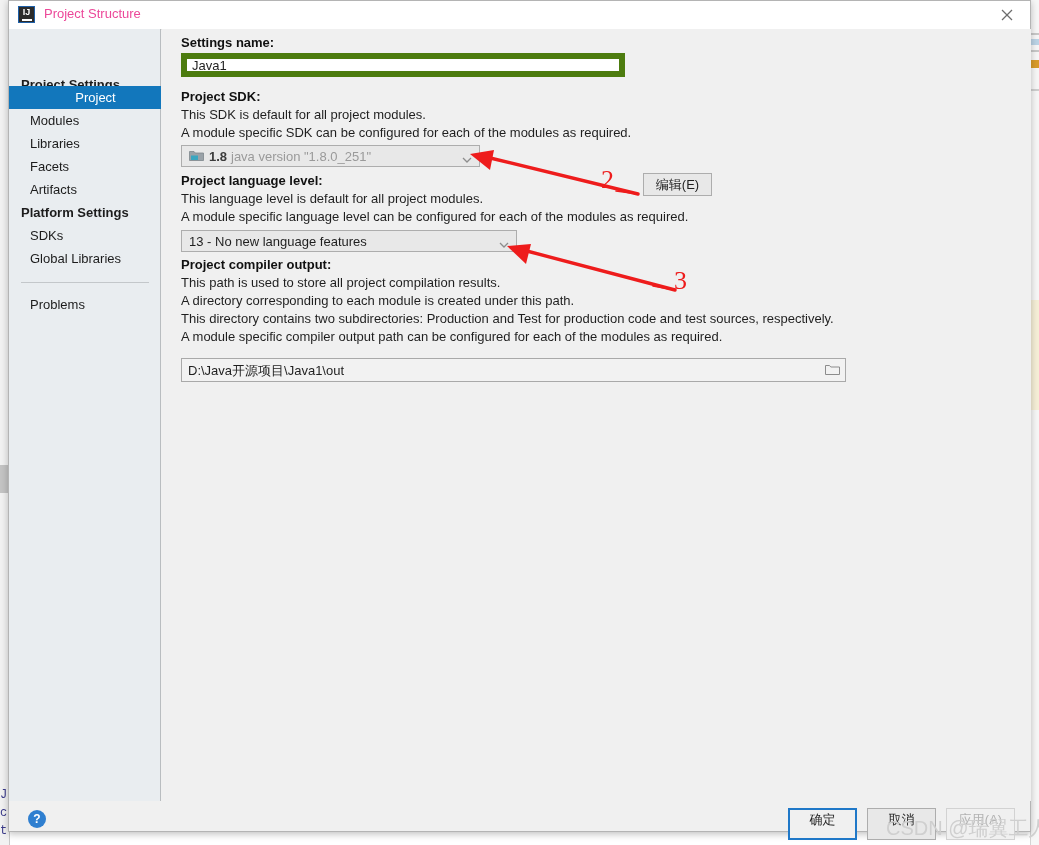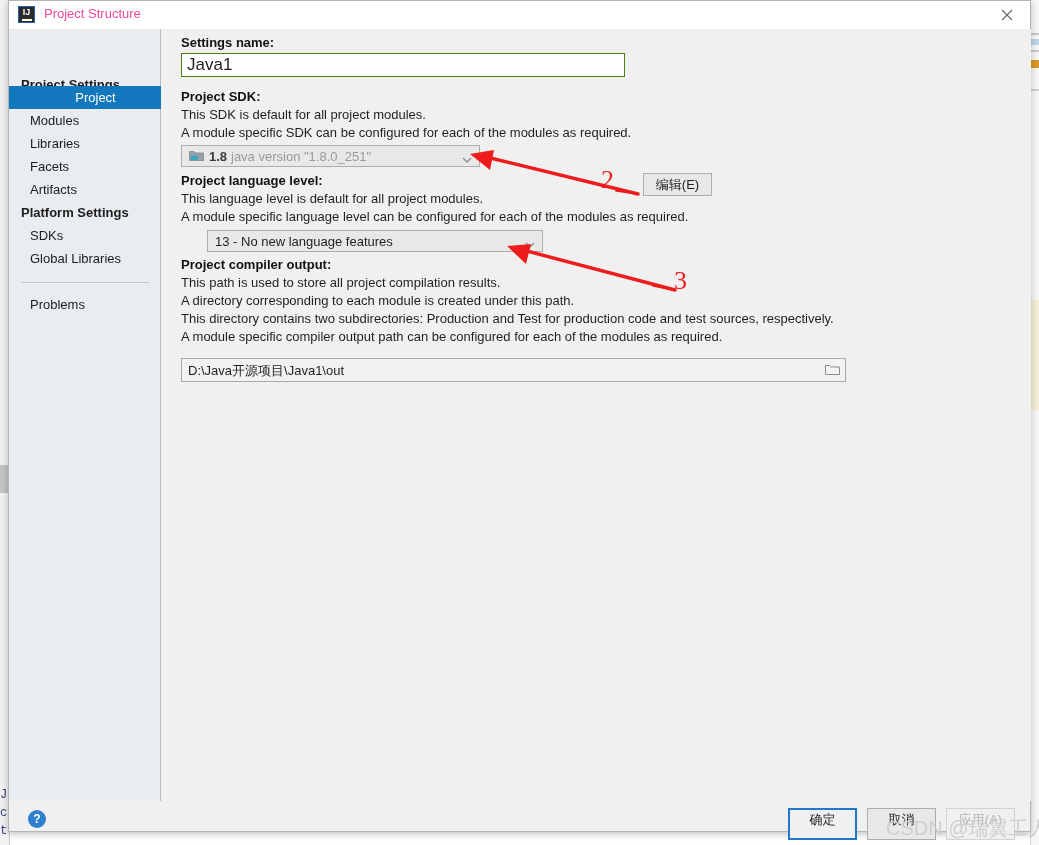--- a/index.html
+++ b/index.html
@@ -48,22 +48,22 @@
   .side-head{position:absolute;left:12px;font-weight:bold;font-size:13px;color:#1c1c1c;}
   .side-item{position:absolute;left:0;width:152px;height:23px;line-height:23px;padding-left:21px;box-sizing:border-box;font-size:13px;color:#1c1c1c;cursor:default;}
   .side-item.selected{background:#1277bc;color:#ffffff;text-align:center;}
   .side-sep{position:absolute;left:12px;width:128px;height:1px;background:#c3c7ca;}
 
   
   .content{position:absolute;left:153px;top:28px;width:869px;height:772px;background:#f0f0f0;}
   .lbl{position:absolute;font-weight:bold;font-size:13px;color:#111;white-space:nowrap;}
   .desc{position:absolute;font-size:13px;color:#1f1f1f;white-space:nowrap;}
 
-  .textfield{position:absolute;background:#ffffff;border:1px solid #4d7c0f;box-sizing:border-box;
-    font-size:17px;color:#1f1f1f;padding:0 5px;line-height:22px;height:24px;}
+  .textfield{position:absolute;background:#ffffff;border:6px solid #4d7c0f;box-sizing:border-box;
+    font-size:13px;color:#1f1f1f;padding:0 5px;line-height:22px;height:24px;}
 
   .combo{position:absolute;height:22px;background:#e8e8e8;border:1px solid #adadad;box-sizing:border-box;cursor:default;}
   .combo .combo-txt{position:absolute;left:7px;top:2px;font-size:13px;line-height:17px;white-space:nowrap;}
   .combo .chev{position:absolute;right:7px;top:6px;}
 
   .sdk-icon{position:absolute;left:7px;top:4px;width:15px;height:12px;}
   .sdk-name{position:absolute;left:27px;top:2px;font-size:13px;font-weight:bold;line-height:17px;color:#3c3c3c;}
   .sdk-ver{position:absolute;left:49px;top:2px;font-size:13px;line-height:17px;color:#9a9a9a;white-space:nowrap;}
 
   .btn{position:absolute;background:#e8e8e8;border:1px solid #adadad;box-sizing:border-box;
@@ -169,21 +169,21 @@
             <polyline points="1,1 5,5 9,1" fill="none" stroke="#8d8d8d" stroke-width="1.3"></polyline>
           </svg>
       </span>
     </div>
     <div class="btn" style="left:481px;top:144px;width:69px;height:23px;line-height:21px;">编辑(E)</div>
 
     <div class="lbl" style="left:19px;top:144px;">Project language level:</div>
     <div class="desc" style="left:19px;top:162px;">This language level is default for all project modules.</div>
     <div class="desc" style="left:19px;top:180px;">A module specific language level can be configured for each of the modules as required.</div>
 
-    <div class="combo" style="left:19px;top:201px;width:336px;margin-left:26px;">
+    <div class="combo" style="left:19px;top:201px;width:336px;">
       <span class="combo-txt">13 - No new language features</span>
       <span class="chev">
         <svg width="10" height="7" viewBox="0 0 10 7">
             <polyline points="1,1 5,5 9,1" fill="none" stroke="#8d8d8d" stroke-width="1.3"></polyline>
           </svg>
       </span>
     </div>
 
     <div class="lbl" style="left:19px;top:228px;">Project compiler output:</div>
     <div class="desc" style="left:19px;top:246px;">This path is used to store all project compilation results.</div>

